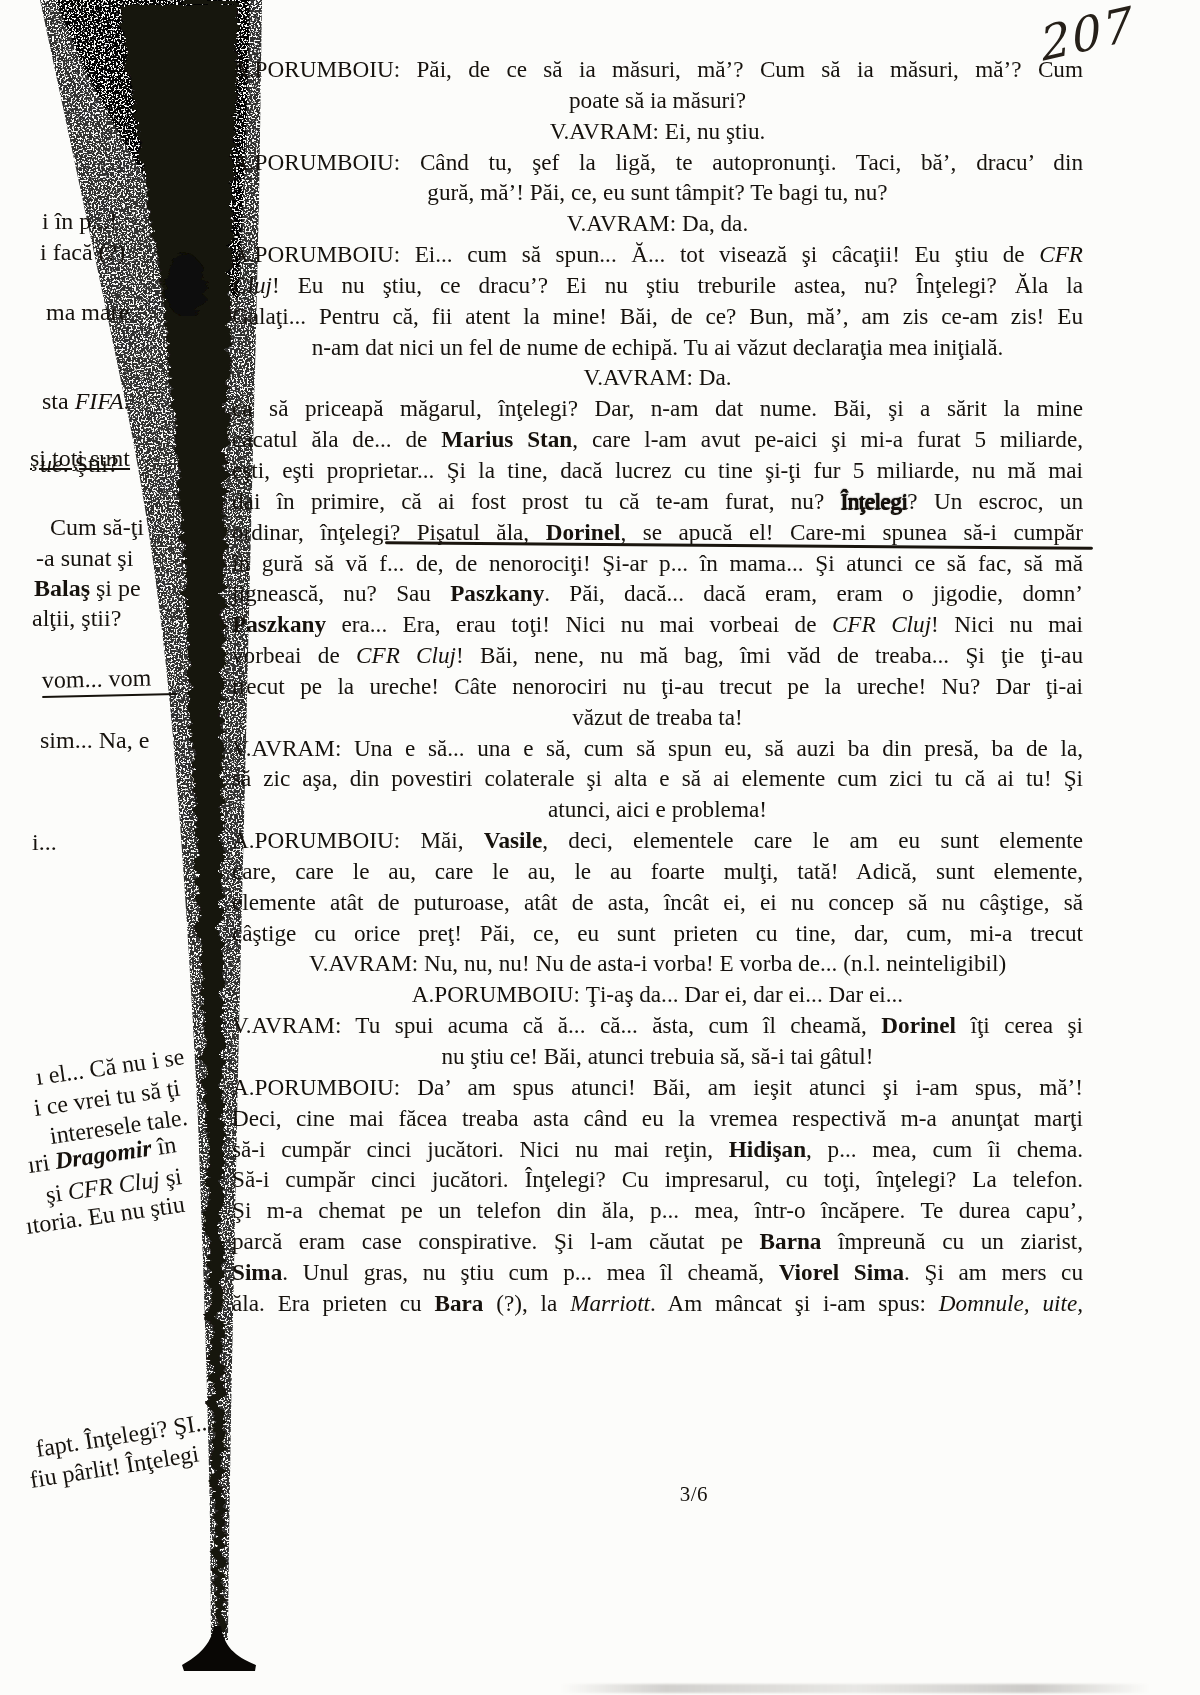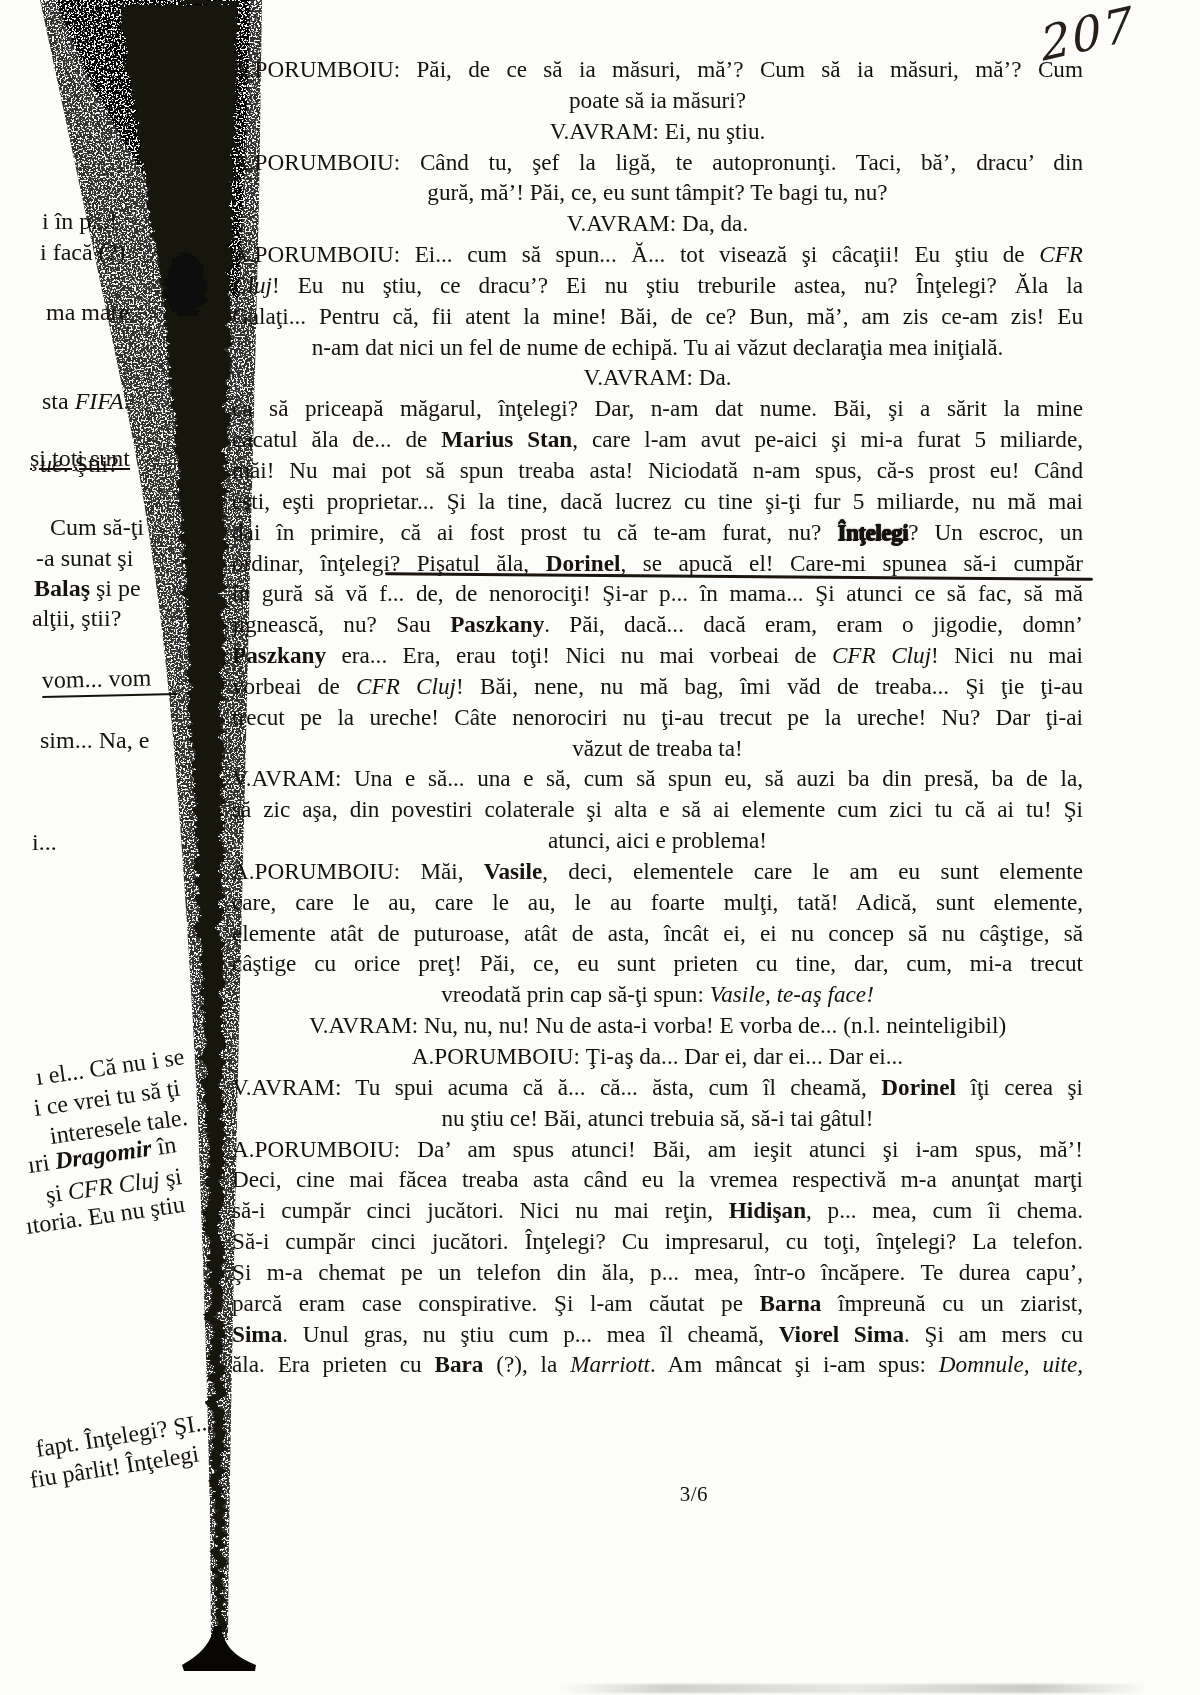--- a/index.html
+++ b/index.html
@@ -15,21 +15,21 @@
     position:absolute;left:232px;top:54px;width:851px;
     font-size:23.2px;line-height:30.85px;
     text-rendering:optimizeLegibility;
   }
   .line{position:relative;text-align:center;}
   .line.j{text-align:justify;text-align-last:justify;}
   .b{font-weight:bold;}
   .i{font-style:italic;}
   .bi{font-weight:bold;font-style:italic;}
   .smudge{
-    font-weight:bold;letter-spacing:-.5px;
+    font-weight:normal;letter-spacing:-.5px;
     text-shadow:0 0 1.6px #0a0805,.6px .4px 0 #14100a,-.5px .5px 0 #14100a;
   }
   
   .u-partial::after{
     content:"";position:absolute;left:18%;right:-1.2%;bottom:1px;height:2.6px;
     background:#1a150e;transform:rotate(.45deg);border-radius:2px;
   }
   .u-full::after{
     content:"";position:absolute;left:.4%;right:-1.8%;bottom:-1px;height:2.8px;
     background:#1a150e;transform:rotate(-.25deg);border-radius:60%/100%;
@@ -136,38 +136,36 @@
       <div class="line j"><span>A.PORUMBOIU: Când tu, şef la ligă, te autopronunţi. Taci, bă’, dracu’ din</span></div>
       <div class="line"><span>gură, mă’! Păi, ce, eu sunt tâmpit? Te bagi tu, nu?</span></div>
       <div class="line"><span>V.AVRAM: Da, da.</span></div>
       <div class="line j"><span>A.PORUMBOIU: Ei... cum să spun... Ă... tot visează şi câcaţii! Eu ştiu de </span><span class="i">CFR</span></div>
       <div class="line j"><span class="i">Cluj</span><span>! Eu nu ştiu, ce dracu’? Ei nu ştiu treburile astea, nu? Înţelegi? Ăla la</span></div>
       <div class="line j"><span>Galaţi... Pentru că, fii atent la mine! Băi, de ce? Bun, mă’, am zis ce-am zis! Eu</span></div>
       <div class="line"><span>n-am dat nici un fel de nume de echipă. Tu ai văzut declaraţia mea iniţială.</span></div>
       <div class="line"><span>V.AVRAM: Da.</span></div>
       <div class="line j"><span>ca să priceapă măgarul, înţelegi? Dar, n-am dat nume. Băi, şi a sărit la mine</span></div>
       <div class="line j"><span>câcatul ăla de... de </span><span class="b">Marius Stan</span><span>, care l-am avut pe-aici şi mi-a furat 5 miliarde,</span></div>
-      <div class="line j"><span>măi! Nu mai pot să spun treaba asta! Niciodată n-am spus, că-s prost eu! Când</span></div>
       <div class="line j"><span>eşti, eşti proprietar... Şi la tine, dacă lucrez cu tine şi-ţi fur 5 miliarde, nu mă mai</span></div>
       <div class="line j"><span>dai în primire, că ai fost prost tu că te-am furat, nu? </span><span class="smudge">Înţelegi</span><span>? Un escroc, un</span></div>
       <div class="line j u-partial"><span>ordinar, înţelegi? Pişatul ăla, </span><span class="b">Dorinel</span><span>, se apucă el! Care-mi spunea să-i cumpăr</span></div>
       <div class="line j"><span>în gură să vă f... de, de nenorociţi! Şi-ar p... în mama... Şi atunci ce să fac, să mă</span></div>
       <div class="line j"><span>jignească, nu? Sau </span><span class="b">Paszkany</span><span>. Păi, dacă... dacă eram, eram o jigodie, domn’</span></div>
       <div class="line j"><span class="b">Paszkany</span><span> era... Era, erau toţi! Nici nu mai vorbeai de </span><span class="i">CFR Cluj</span><span>! Nici nu mai</span></div>
       <div class="line j"><span>vorbeai de </span><span class="i">CFR Cluj</span><span>! Băi, nene, nu mă bag, îmi văd de treaba... Şi ţie ţi-au</span></div>
       <div class="line j"><span>trecut pe la ureche! Câte nenorociri nu ţi-au trecut pe la ureche! Nu? Dar ţi-ai</span></div>
       <div class="line"><span>văzut de treaba ta!</span></div>
       <div class="line j"><span>V.AVRAM: Una e să... una e să, cum să spun eu, să auzi ba din presă, ba de la,</span></div>
       <div class="line j"><span>să zic aşa, din povestiri colaterale şi alta e să ai elemente cum zici tu că ai tu! Şi</span></div>
       <div class="line"><span>atunci, aici e problema!</span></div>
       <div class="line j"><span>A.PORUMBOIU:  Măi, </span><span class="b">Vasile</span><span>, deci, elementele care le am eu sunt elemente</span></div>
       <div class="line j"><span>care, care le au, care le au, le au foarte mulţi, tată! Adică, sunt elemente,</span></div>
       <div class="line j"><span>elemente atât de puturoase, atât de asta, încât ei, ei nu concep să nu câştige, să</span></div>
       <div class="line j"><span>câştige cu orice preţ! Păi, ce, eu sunt prieten cu tine, dar, cum, mi-a trecut</span></div>
-      <div class="line"><span>vreodată prin cap să-ţi spun: </span><span class="i">Vasile, te-aş face!</span></div>
       <div class="line"><span>V.AVRAM: Nu, nu, nu! Nu de asta-i vorba! E vorba de... (n.l. neinteligibil)</span></div>
       <div class="line"><span>A.PORUMBOIU: Ţi-aş da... Dar ei, dar ei... Dar ei...</span></div>
       <div class="line j"><span>V.AVRAM: Tu spui acuma că ă... că... ăsta, cum îl cheamă, </span><span class="b">Dorinel</span><span> îţi cerea şi</span></div>
       <div class="line"><span>nu ştiu ce! Băi, atunci trebuia să, să-i tai gâtul!</span></div>
       <div class="line j"><span>A.PORUMBOIU: Da’ am spus atunci! Băi, am ieşit atunci şi i-am spus, mă’!</span></div>
       <div class="line j"><span>Deci, cine mai făcea treaba asta când eu la vremea respectivă m-a anunţat marţi</span></div>
       <div class="line j"><span>să-i cumpăr cinci jucători. Nici nu mai reţin, </span><span class="b">Hidişan</span><span>, p... mea, cum îi chema.</span></div>
       <div class="line j"><span>Să-i cumpăr cinci jucători. Înţelegi? Cu impresarul, cu toţi, înţelegi? La telefon.</span></div>
       <div class="line j"><span>Şi m-a chemat pe un telefon din ăla, p... mea, într-o încăpere. Te durea capu’,</span></div>
       <div class="line j"><span>parcă eram case conspirative. Şi l-am căutat pe </span><span class="b">Barna</span><span> împreună cu un ziarist,</span></div>

